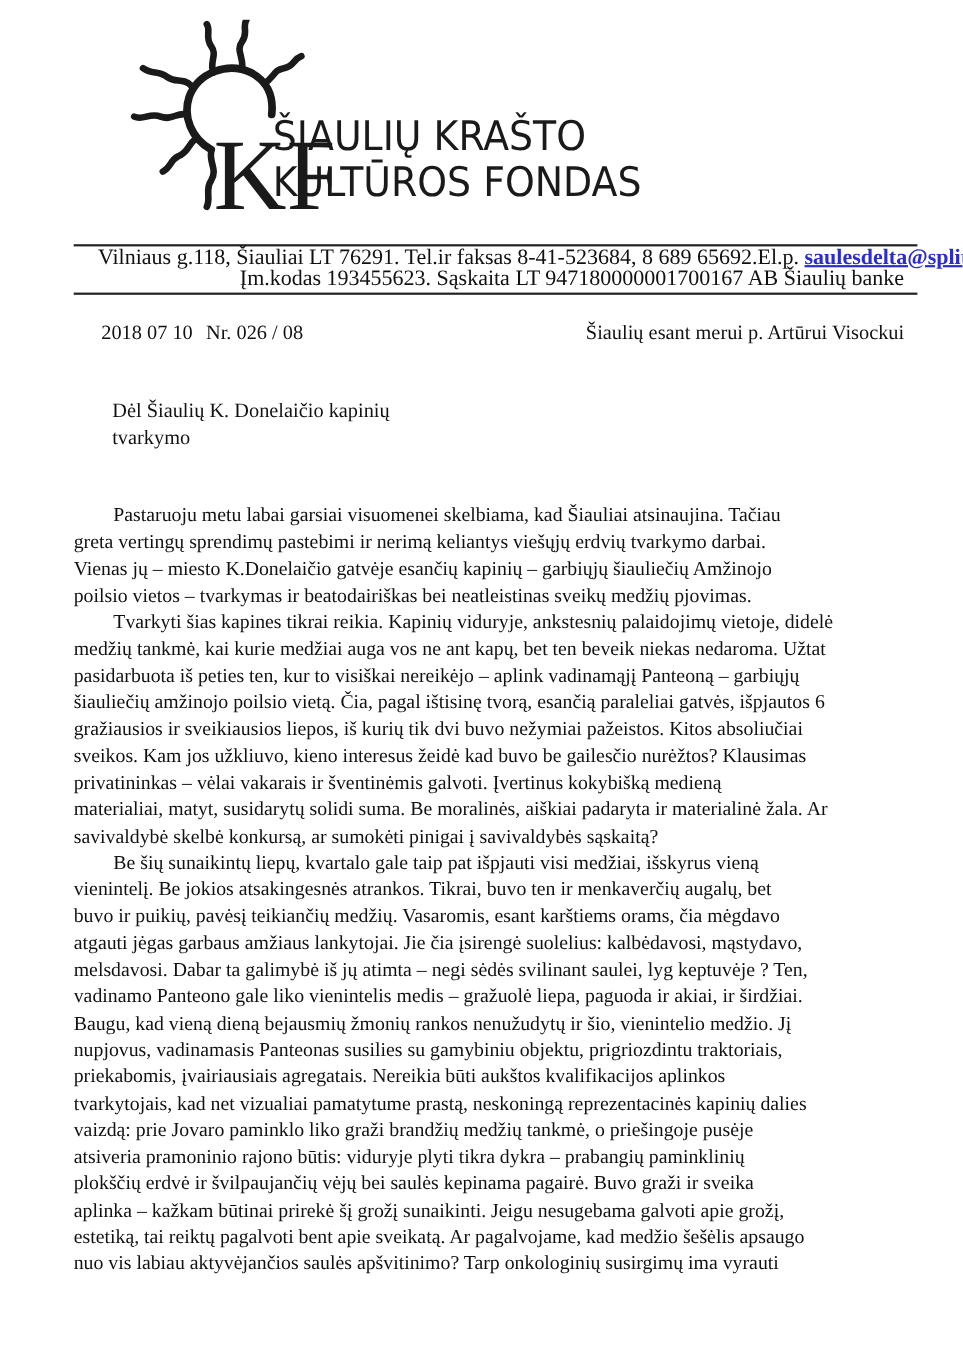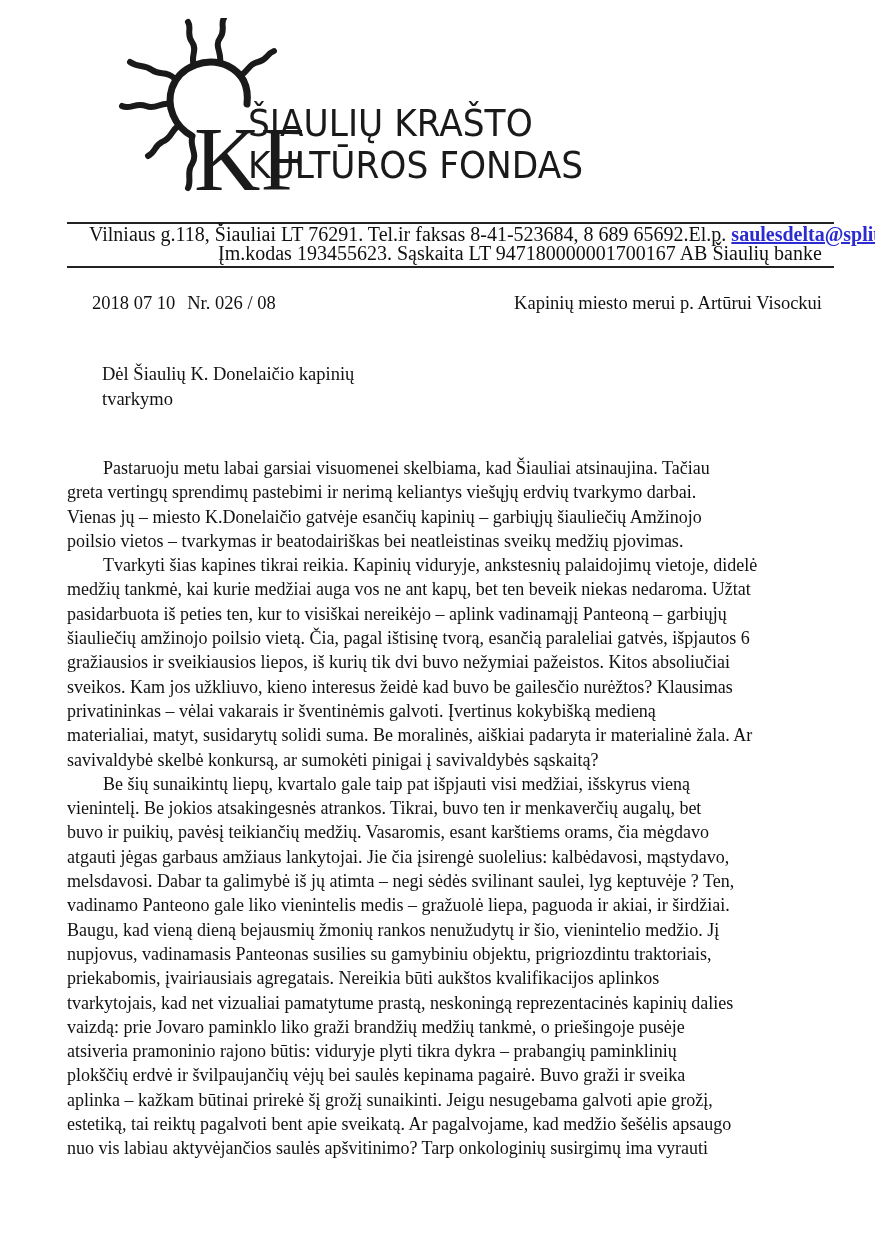--- a/index.html
+++ b/index.html
@@ -56,21 +56,21 @@
 <div class="contact">
   <div class="line1"><span>Vilniaus g.118, Šiauliai LT 76291. Tel.ir faksas 8-41-523684, 8 689 65692.El.p. </span><a class="email" style="color: rgb(43, 43, 208);">saulesdelta@splius.lt</a></div>
   <div class="line2">Įm.kodas 193455623. Sąskaita LT 947180000001700167 AB Šiaulių banke</div>
 </div>
 <div class="rule bottom"></div>
 
 <div class="meta-row">
   <div class="meta-left">
     <span>2018 07 10</span><span class="num">Nr. 026 / 08</span>
   </div>
-  <div class="meta-right">Kapinių miesto merui p. Artūrui Visockui</div>
+  <div class="meta-right">Šiaulių esant merui p. Artūrui Visockui</div>
 </div>
 
 <div class="subject">
   <div>Dėl Šiaulių K. Donelaičio kapinių</div>
   <div>tvarkymo</div>
 </div>
 
 <div class="body-text" id="body-text">
     <span class="ln indent">Pastaruoju metu labai garsiai visuomenei skelbiama, kad Šiauliai atsinaujina. Tačiau</span>
     <span class="ln">greta vertingų sprendimų pastebimi ir nerimą keliantys viešųjų erdvių tvarkymo darbai.</span>

